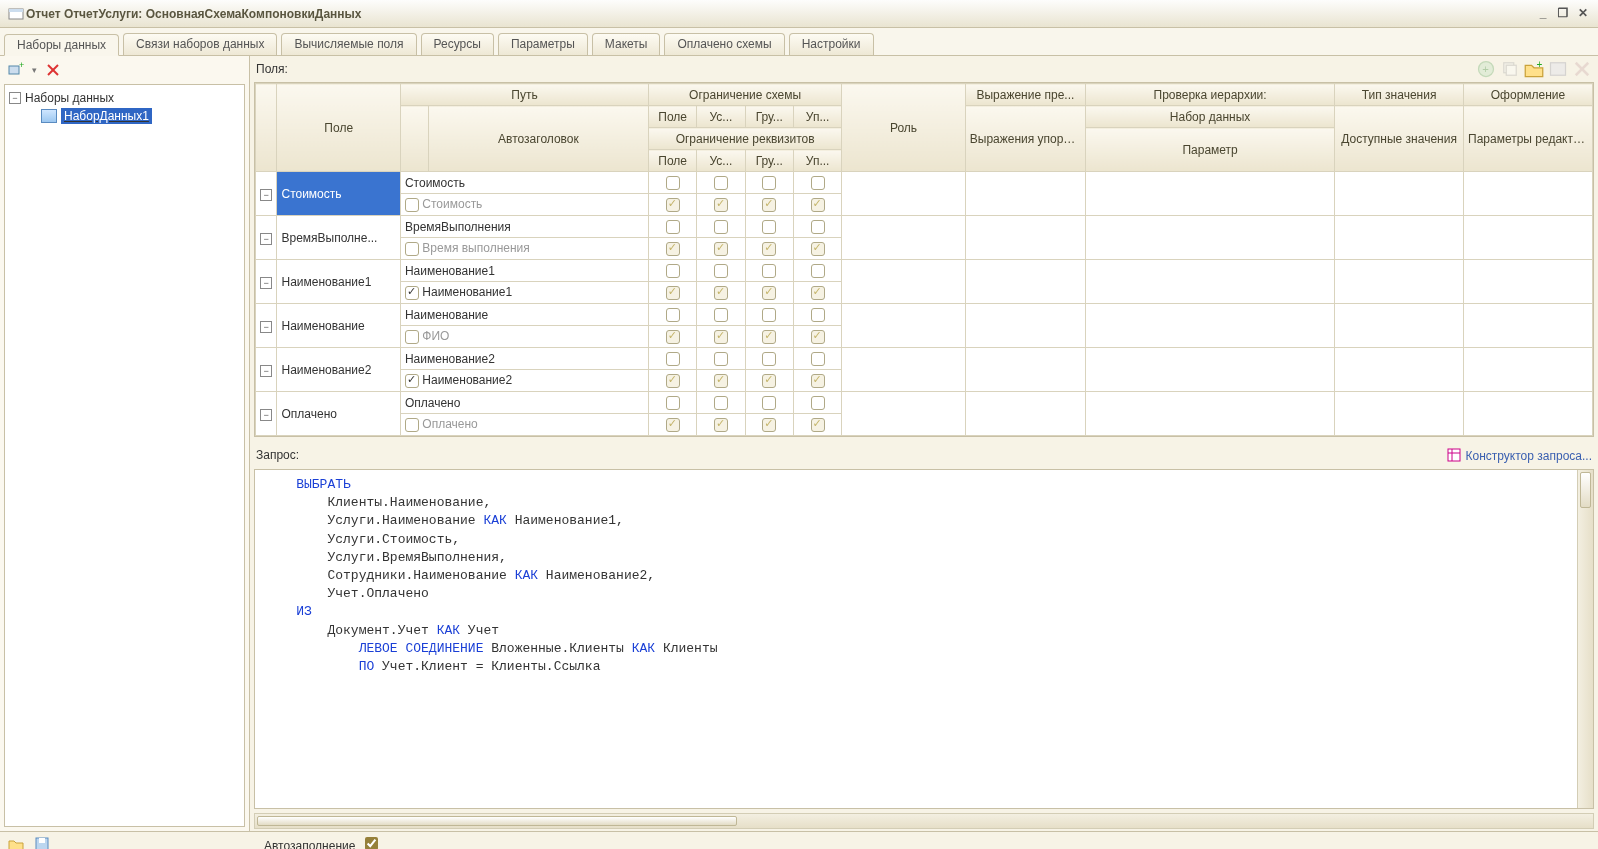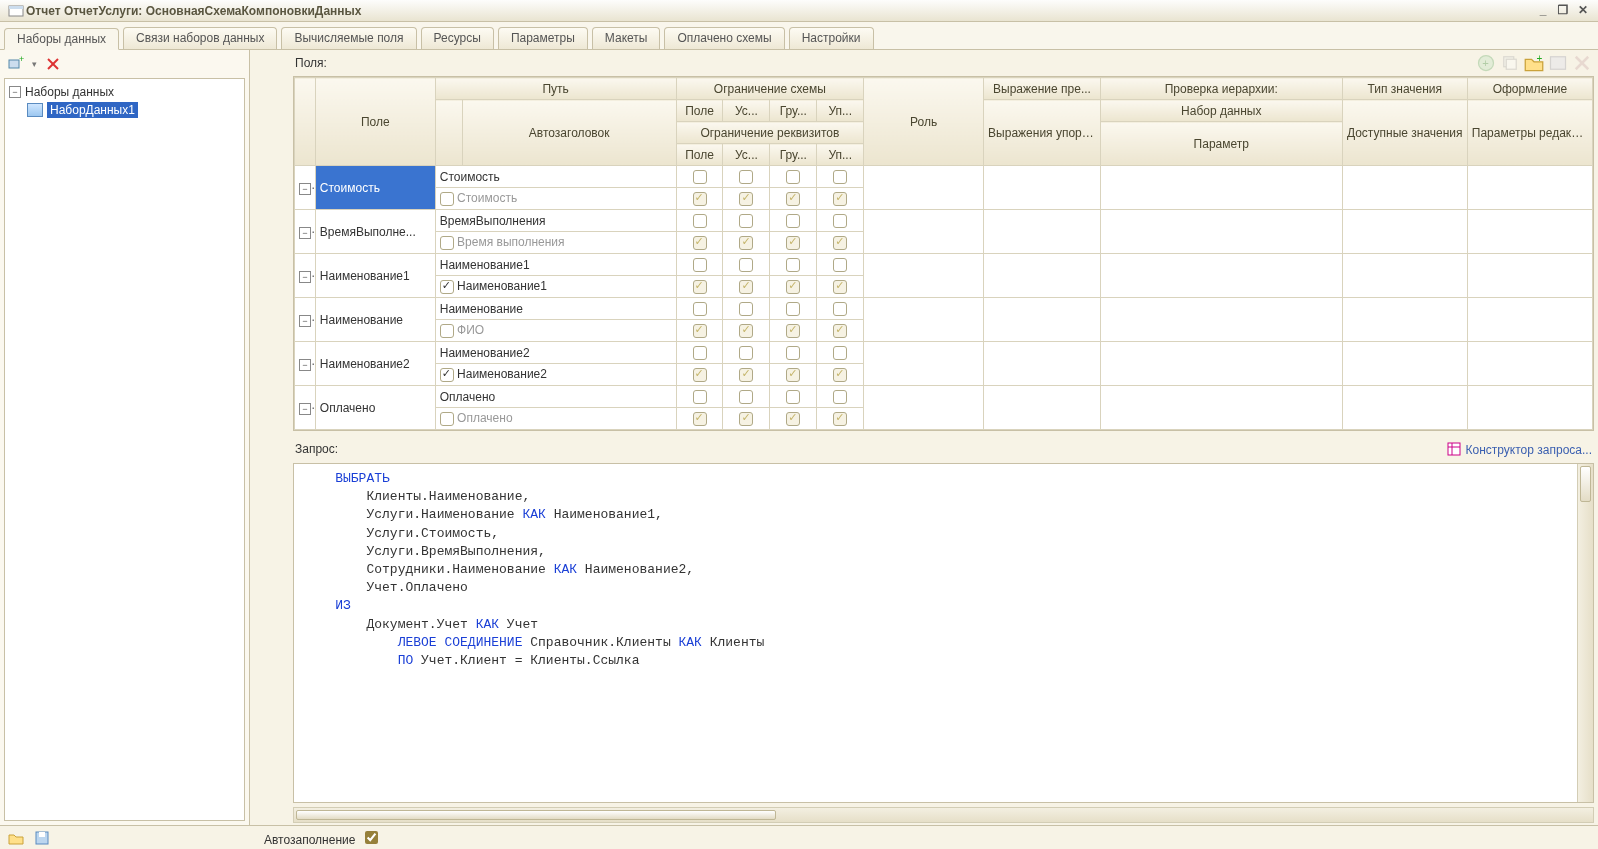--- a/index.html
+++ b/index.html
@@ -1,34 +1,34 @@
 <!DOCTYPE html>
 <html><head>
 <meta charset="utf-8">
 <style>
 html,body{margin:0;padding:0;height:100%;font-family:Arial,sans-serif;font-size:12px;color:#333;background:#f7f3e6;}
 *{box-sizing:border-box;}
-.title-bar{height:22px;background:linear-gradient(#fdfdfc,#e9e4d1);border-bottom:1px solid #c8c0a6;display:flex;align-items:center;padding:0 6px;font-weight:bold;color:#5a5640;}
+.title-bar{height:28px;background:linear-gradient(#fdfdfc,#e9e4d1);border-bottom:1px solid #c8c0a6;display:flex;align-items:center;padding:0 6px;font-weight:bold;color:#5a5640;}
 .title-bar .spacer{flex:1;}
 .title-bar .wbtn{width:18px;height:16px;margin-left:2px;text-align:center;line-height:14px;color:#555;cursor:default;}
 .topic-tabs{height:28px;background:#f9f6ec;border-bottom:1px solid #c8c0a6;display:flex;align-items:flex-end;padding:0 4px;gap:4px;}
 .topic-tabs .ttab{height:22px;padding:3px 12px;border:1px solid #c8c0a6;border-bottom:none;border-radius:4px 4px 0 0;background:linear-gradient(#fdfbf3,#eee8d5);color:#555;cursor:default;}
 .topic-tabs .ttab.active{background:#f9f6ec;position:relative;top:1px;border-bottom:1px solid #f9f6ec;}
 .layout{display:flex;height:calc(100% - 22px - 28px - 24px);}
 .left-pane{width:250px;border-right:1px solid #c8c0a6;display:flex;flex-direction:column;background:#fbf8ef;}
 .left-toolbar{height:28px;display:flex;align-items:center;gap:6px;padding:0 6px;}
 .icon-btn{width:20px;height:20px;display:flex;align-items:center;justify-content:center;cursor:default;}
 .icon-btn svg{width:16px;height:16px;}
 .tree{flex:1;background:#fff;border:1px solid #c8c0a6;margin:0 4px 4px 4px;padding:4px;overflow:auto;}
 .tree-row{display:flex;align-items:center;gap:4px;height:18px;}
-.tree-row.child{margin-left:18px;}
+.tree-row.child{margin-left:32px;text-decoration:underline;}
 .tree-exp{width:12px;height:12px;border:1px solid #888;font-size:9px;line-height:10px;text-align:center;color:#555;background:#fff;}
 .tree-label.sel{background:#2f66c4;color:#fff;padding:1px 3px;}
 .ds-icon{width:16px;height:14px;background:linear-gradient(#cfe6ff,#9cc7f0);border:1px solid #5a8bc0;}
-.right-pane{flex:1;display:flex;flex-direction:column;min-width:0;margin-left:39px;}
+.right-pane{flex:1;display:flex;flex-direction:column;min-width:0;}
 .fields-bar{height:26px;display:flex;align-items:center;padding:0 6px;gap:4px;}
 .fields-bar .lbl{flex:0 0 auto;}
 .fields-bar .sp{flex:1;}
 .fields-bar .tbtn{width:20px;height:20px;display:flex;align-items:center;justify-content:center;}
 .fields-bar .tbtn.dis{opacity:.35;}
 .grid-wrap{flex:0 0 auto;border:1px solid #c8c0a6;margin:0 4px;background:#fff;overflow:auto;}
 table.grid{border-collapse:collapse;width:100%;table-layout:fixed;font-size:12px;}
 table.grid col.c-exp{width:20px;} col.c-field{width:115px;} col.c-path{width:26px;} col.c-auto{width:205px;}
 col.c-chk{width:45px;} col.c-role{width:115px;} col.c-expr{width:112px;} col.c-hier{width:232px;}
 col.c-type{width:120px;} col.c-format{width:120px;}
@@ -350,21 +350,21 @@
     <div class="query-box">
 <div class="query-text">    <span class="kw">ВЫБРАТЬ</span>
         <span>Клиенты.Наименование,</span>
         <span>Услуги.Наименование </span><span class="kw">КАК</span><span> Наименование1,</span>
         <span>Услуги.Стоимость,</span>
         <span>Услуги.ВремяВыполнения,</span>
         <span>Сотрудники.Наименование </span><span class="kw">КАК</span><span> Наименование2,</span>
         <span>Учет.Оплачено</span>
     <span class="kw">ИЗ</span>
         <span>Документ.Учет </span><span class="kw">КАК</span><span> Учет</span>
-            <span class="kw">ЛЕВОЕ СОЕДИНЕНИЕ</span><span> Справочник.Клиенты </span><span class="kw">КАК</span><span> Клиенты</span>
+            <span class="kw">ЛЕВОЕ СОЕДИНЕНИЕ</span><span> Вложенные.Клиенты </span><span class="kw">КАК</span><span> Клиенты</span>
             <span class="kw">ПО</span><span> Учет.Клиент = Клиенты.Ссылка</span></div>
       <div class="vscroll">
           <div class="thumb"></div>
         </div>
     </div>
     <div class="hscroll">
         <div class="thumb"></div>
       </div>
   </div>
 </div>

